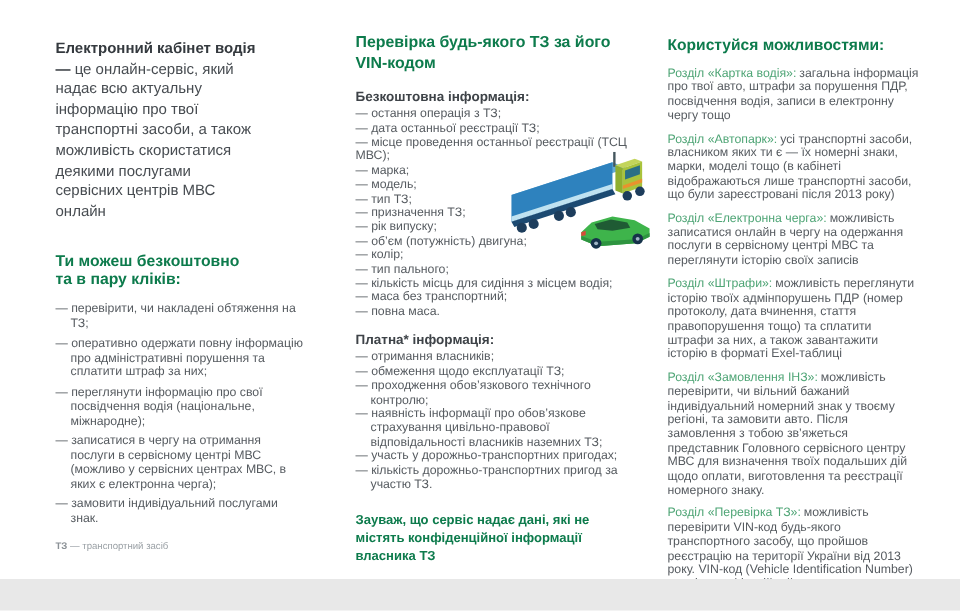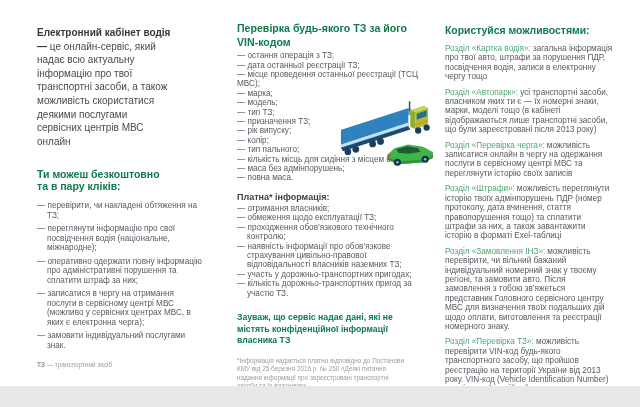--- a/index.html
+++ b/index.html
@@ -46,47 +46,49 @@
 
 <div class="page">
 
   <div class="col col1">
     <p class="lead-title"><b>Електронний кабінет водія —</b> <span>це онлайн-сервіс, який надає всю актуальну інформацію про твої транспортні засоби, а також можливість скористатися деякими послугами сервісних центрів МВС онлайн</span></p>
     <p class="sub-green">Ти можеш безкоштовно
 та в пару кліків:</p>
     <ul class="dash-list hang gap">
 
         <li>перевірити, чи накладені обтяження на ТЗ;</li>
+        <li>оперативно одержати повну інформацію про адміністративні порушення та сплатити штраф за них;</li>
         <li>переглянути інформацію про свої посвідчення водія (національне, міжнародне);</li>
-        <li>оперативно одержати повну інформацію про адміністративні порушення та сплатити штраф за них;</li>
         <li>записатися в чергу на отримання послуги в сервісному центрі МВС (можливо у сервісних центрах МВС, в яких є електронна черга);</li>
         <li>замовити індивідуальний послугами знак.</li>
       </ul>
     <div class="fn">
 
     <div><b>ТЗ</b><span> — транспортний засіб</span></div>
       </div>
   </div>
 
   <div class="col col2">
     <h2>Перевірка будь-якого ТЗ за його VIN-кодом</h2>
+    <p class="subhead">Безкоштовна інформація:</p>
     <ul class="dash-list free">
 
     <li>остання операція з ТЗ;</li>
         <li>дата останньої реєстрації ТЗ;</li>
         <li>місце проведення останньої реєстрації (ТСЦ МВС);</li>
         <li>марка;</li>
         <li>модель;</li>
         <li>тип ТЗ;</li>
         <li>призначення ТЗ;</li>
         <li>рік випуску;</li>
+        <li>об’єм (потужність) двигуна;</li>
         <li>колір;</li>
         <li>тип пального;</li>
         <li>кількість місць для сидіння з місцем водія;</li>
-        <li>маса без адмінпорушень;</li>
+        <li>маса без транспортний;</li>
         <li>повна маса.</li>
       </ul>
     <p class="subhead" style="margin-top:9px">Платна* інформація:</p>
     <ul class="dash-list hang">
 
     <li>отримання власників;</li>
         <li>обмеження щодо експлуатації ТЗ;</li>
         <li>проходження обов’язкового технічного контролю;</li>
         <li>наявність інформації про обов’язкове страхування цивільно-правової відповідальності власників наземних ТЗ;</li>
         <li>участь у дорожньо-транспортних пригодах;</li>
@@ -134,21 +136,21 @@
   </svg>
 
   <div class="col col3">
     <h2>Користуйся можливостями:</h2>
     <div>
 
         <p><span class="lead">Розділ «Картка водія»:</span><span>загальна інформація про твої авто, штрафи за порушення ПДР, посвідчення водія, записи в електронну чергу тощо</span></p>
 
         <p><span class="lead">Розділ «Автопарк»:</span><span>усі транспортні засоби, власником яких ти є — їх номерні знаки, марки, моделі тощо (в кабінеті відображаються лише транспортні засоби, що були зареєстровані після 2013 року)</span></p>
 
-        <p><span class="lead">Розділ «Перевірка черга»:</span><span>можливість записатися онлайн в чергу на одержання послуги в сервісному центрі МВС та переглянути історію своїх записів</span></p>
+        <p><span class="lead">Розділ «Електронна черга»:</span><span>можливість записатися онлайн в чергу на одержання послуги в сервісному центрі МВС та переглянути історію своїх записів</span></p>
 
         <p><span class="lead">Розділ «Штрафи»:</span><span>можливість переглянути історію твоїх адмінпорушень ПДР (номер протоколу, дата вчинення, стаття правопорушення тощо) та сплатити штрафи за них, а також завантажити історію в форматі Exel-таблиці</span></p>
 
         <p><span class="lead">Розділ «Замовлення ІНЗ»:</span><span>можливість перевірити, чи вільний бажаний індивідуальний номерний знак у твоєму регіоні, та замовити авто. Після замовлення з тобою зв’яжеться представник Головного сервісного центру МВС для визначення твоїх подальших дій щодо оплати, виготовлення та реєстрації номерного знаку.</span></p>
 
         <p><span class="lead">Розділ «Перевірка ТЗ»:</span><span>можливість перевірити VIN-код будь-якого транспортного засобу, що пройшов реєстрацію на території України від 2013 року. VIN-код (Vehicle Identification Number) – це ідентифікаційний номер транспортного засобу, що складається з 17 символів (цифр та літер, окрім I, O і Q).</span></p>
 
       </div>
   </div>
 

